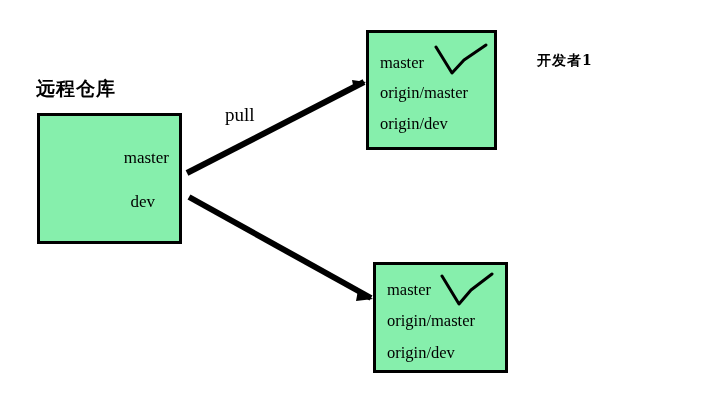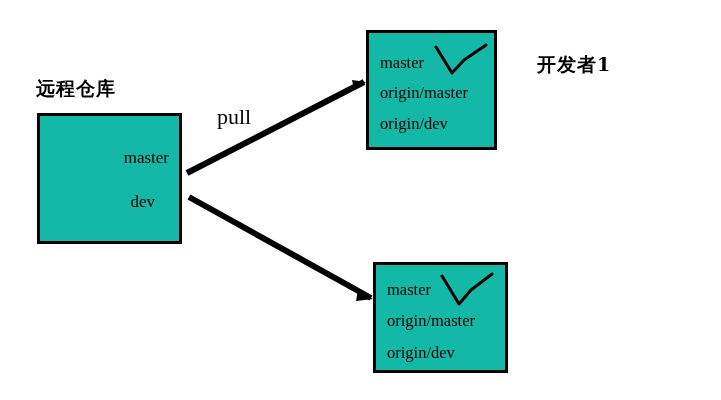--- a/index.html
+++ b/index.html
@@ -19,21 +19,21 @@
     position: absolute;
     left: 0;
     top: 0;
     width: 721px;
     height: 400px;
   }
   .node-box {
     position: absolute;
     box-sizing: border-box;
     border: 3px solid #000000;
-    background: #14b8a6;
+    background: #86efac;
   }
   #remote-box {
     left: 37px;
     top: 113px;
     width: 145px;
     height: 131px;
   }
   #dev1-box {
     left: 366px;
     top: 30px;
@@ -82,40 +82,40 @@
   #remote-title {
     left: 36px;
     top: 68px;
     font-size: 19px;
     letter-spacing: 1px;
     margin-top: 8px;
   }
   #dev1-label {
     left: 537px;
     top: 52px;
-    font-size: 19px;
+    font-size: 14px;
     letter-spacing: 1px;
   }
   #dev2-label {
     left: 537px;
     top: 285px;
     font-size: 19px;
     letter-spacing: 1px;
   }
   #dev2-label .sub-num {
     font-size: 15px;
     position: relative;
     top: 4px;
     left: 3px;
   }
   #pull-label {
     position: absolute;
-    left: 217px;
+    left: 225px;
     top: 104px;
-    font-size: 22px;
+    font-size: 19px;
     color: #000000;
     font-family: "Liberation Serif", "DejaVu Serif", serif;
   }
   .check-svg {
     position: absolute;
     pointer-events: none;
   }
   #dev1-check { left: 434px; top: 43px; width: 56px; height: 38px; }
   #dev2-check { left: 440px; top: 272px; width: 56px; height: 40px; }
 </style>

